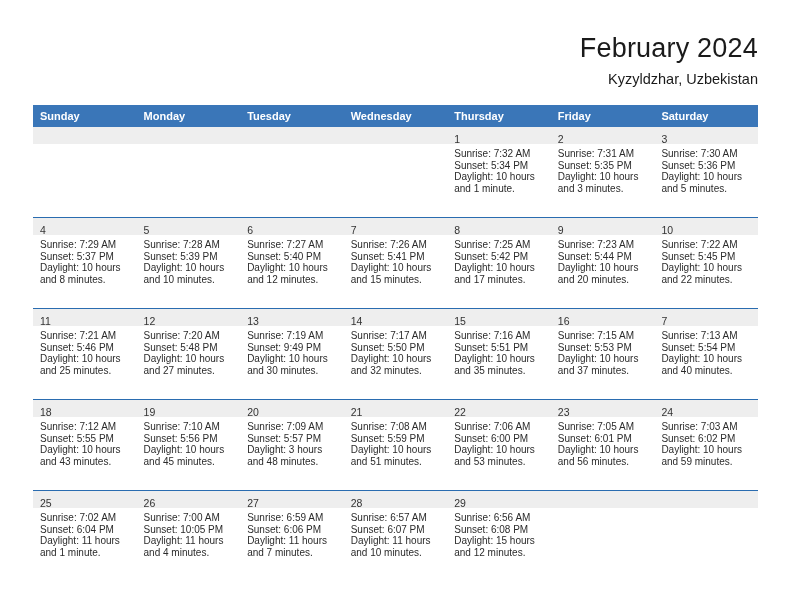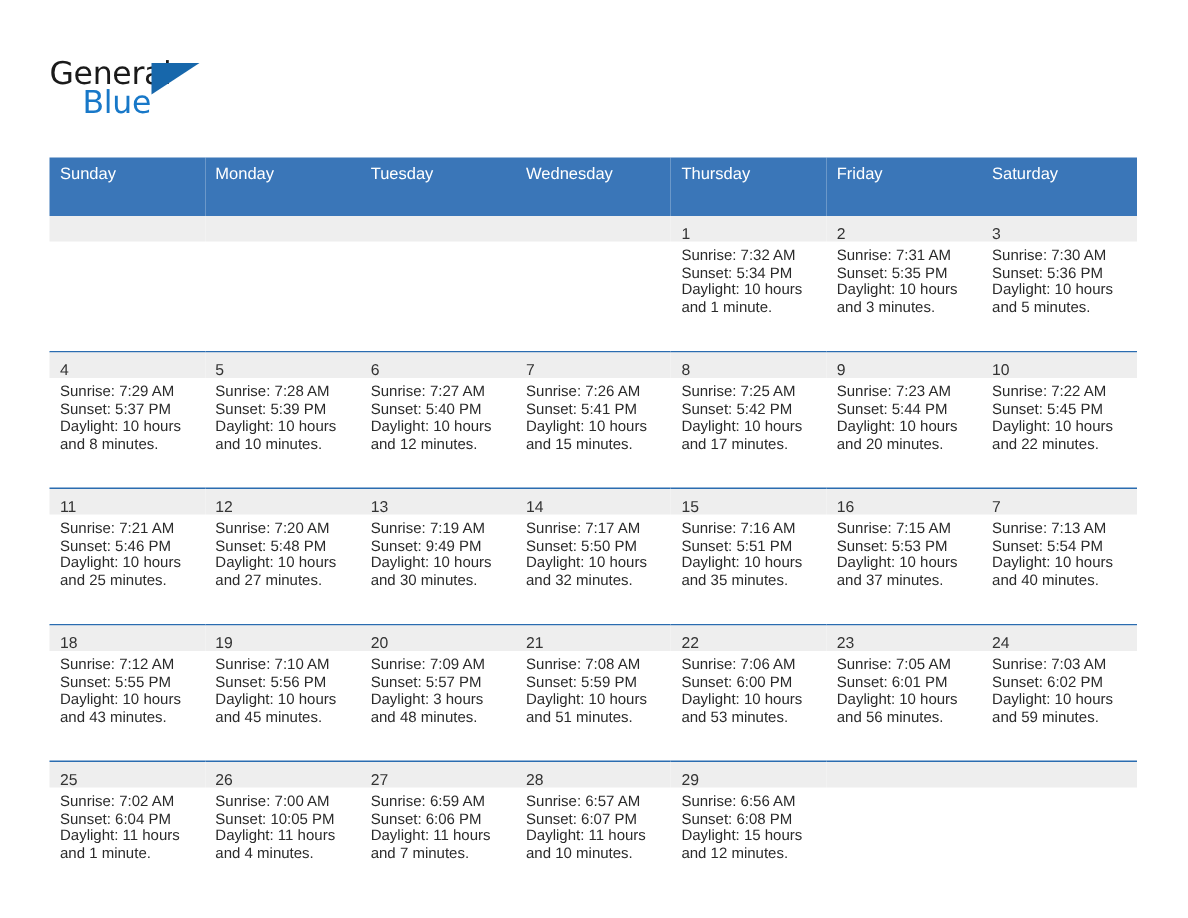--- a/index.html
+++ b/index.html
@@ -96,23 +96,23 @@
     width: 725px;
     border-collapse: collapse;
     table-layout: fixed;
   }
   .calendar col { width: 103.57px; }
 
   .calendar thead th {
     background: #3a76b8;
     color: #ffffff;
     font-size: 11px;
-    font-weight: 400;
+    font-weight: 700;
     text-align: left;
-    padding: 5px 0 22px 7px;
+    padding: 5px 0 5px 7px;
     height: 11px;
     border: none;
     font-family: "Liberation Sans", sans-serif;
   }
 
   .calendar td {
     vertical-align: top;
     padding: 0;
     border: none;
     height: 90px;
@@ -148,26 +148,25 @@
   .day-info div { white-space: nowrap; }
   .day-info .daylight { white-space: normal; }
 
   td.empty .day-band { background: #eeeeee; }
 </style>
 </head>
 <body>
 
 <div class="page-header">
 
-  <div class="logo">
-    <span class="logo-general">General</span>
-    <span class="logo-triangle"></span>
-    <span class="logo-blue">Blue</span>
+
+  <div class="title-block">
+    <div class="cal-title">February 2024</div>
+    <div class="cal-subtitle">Kyzyldzhar, Uzbekistan</div>
   </div>
-
 
 </div>
 
 <table class="calendar">
   <colgroup>
     <col>
       <col>
       <col>
       <col>
       <col>

